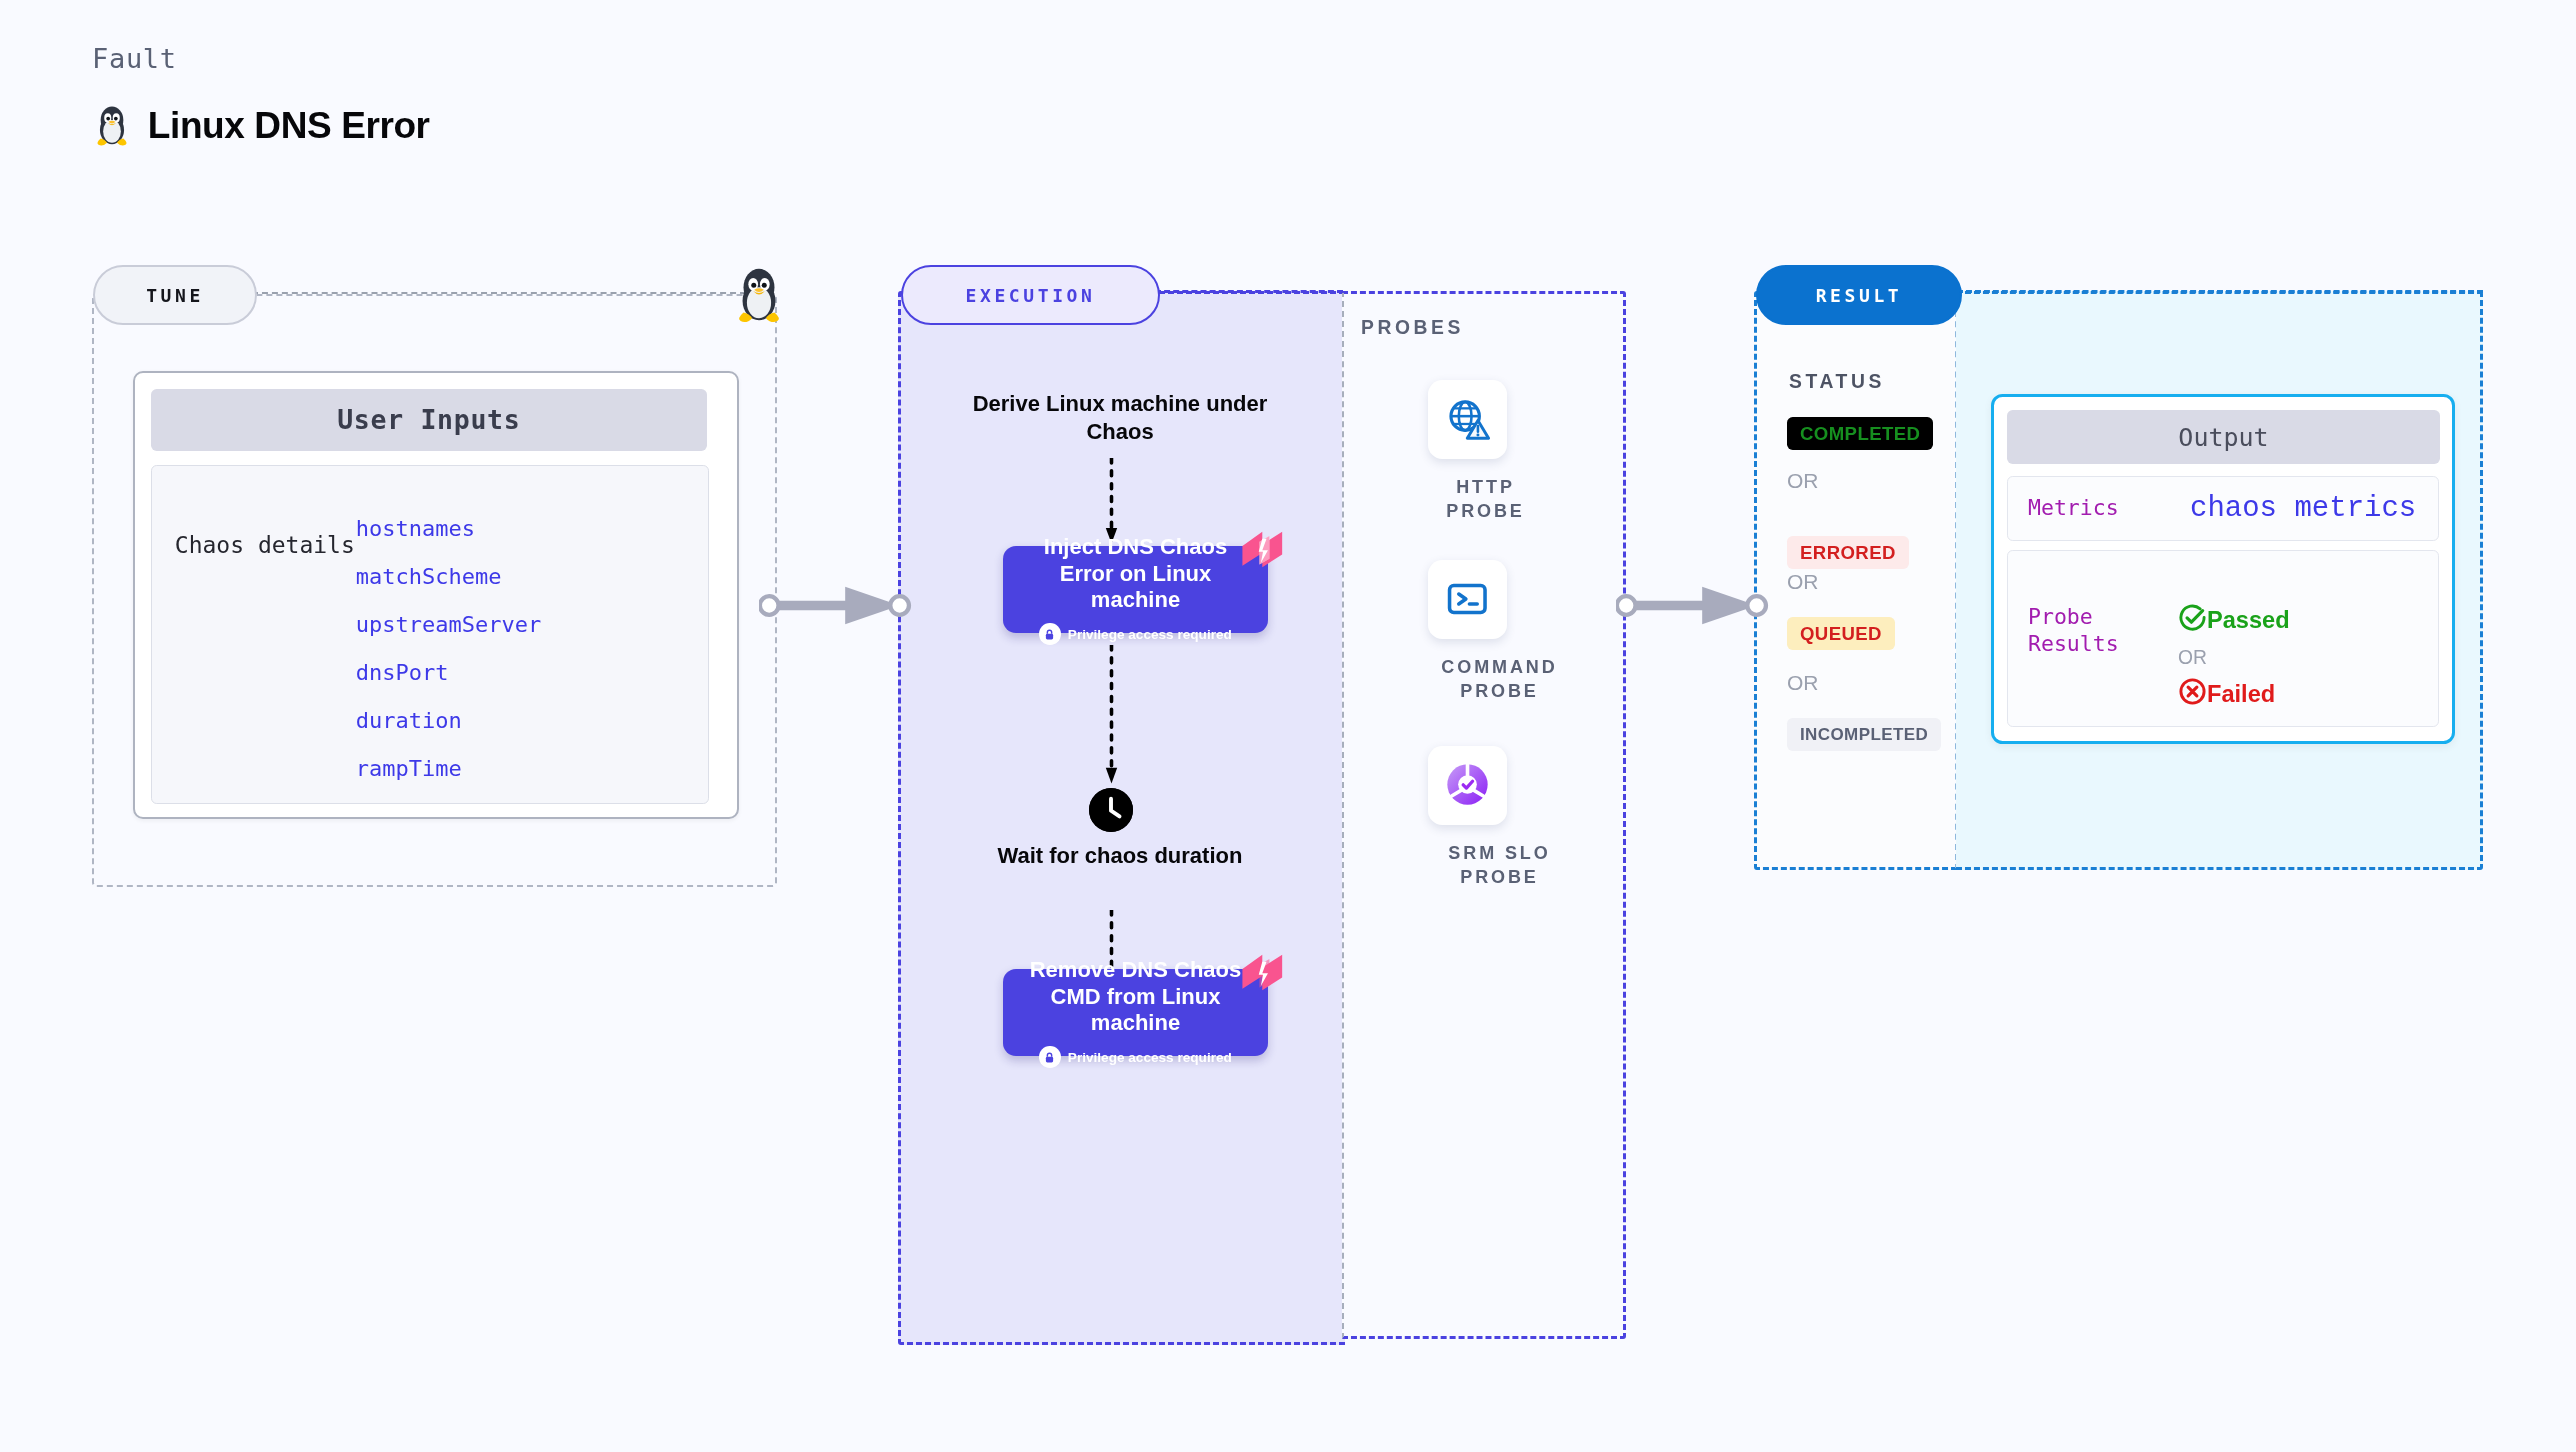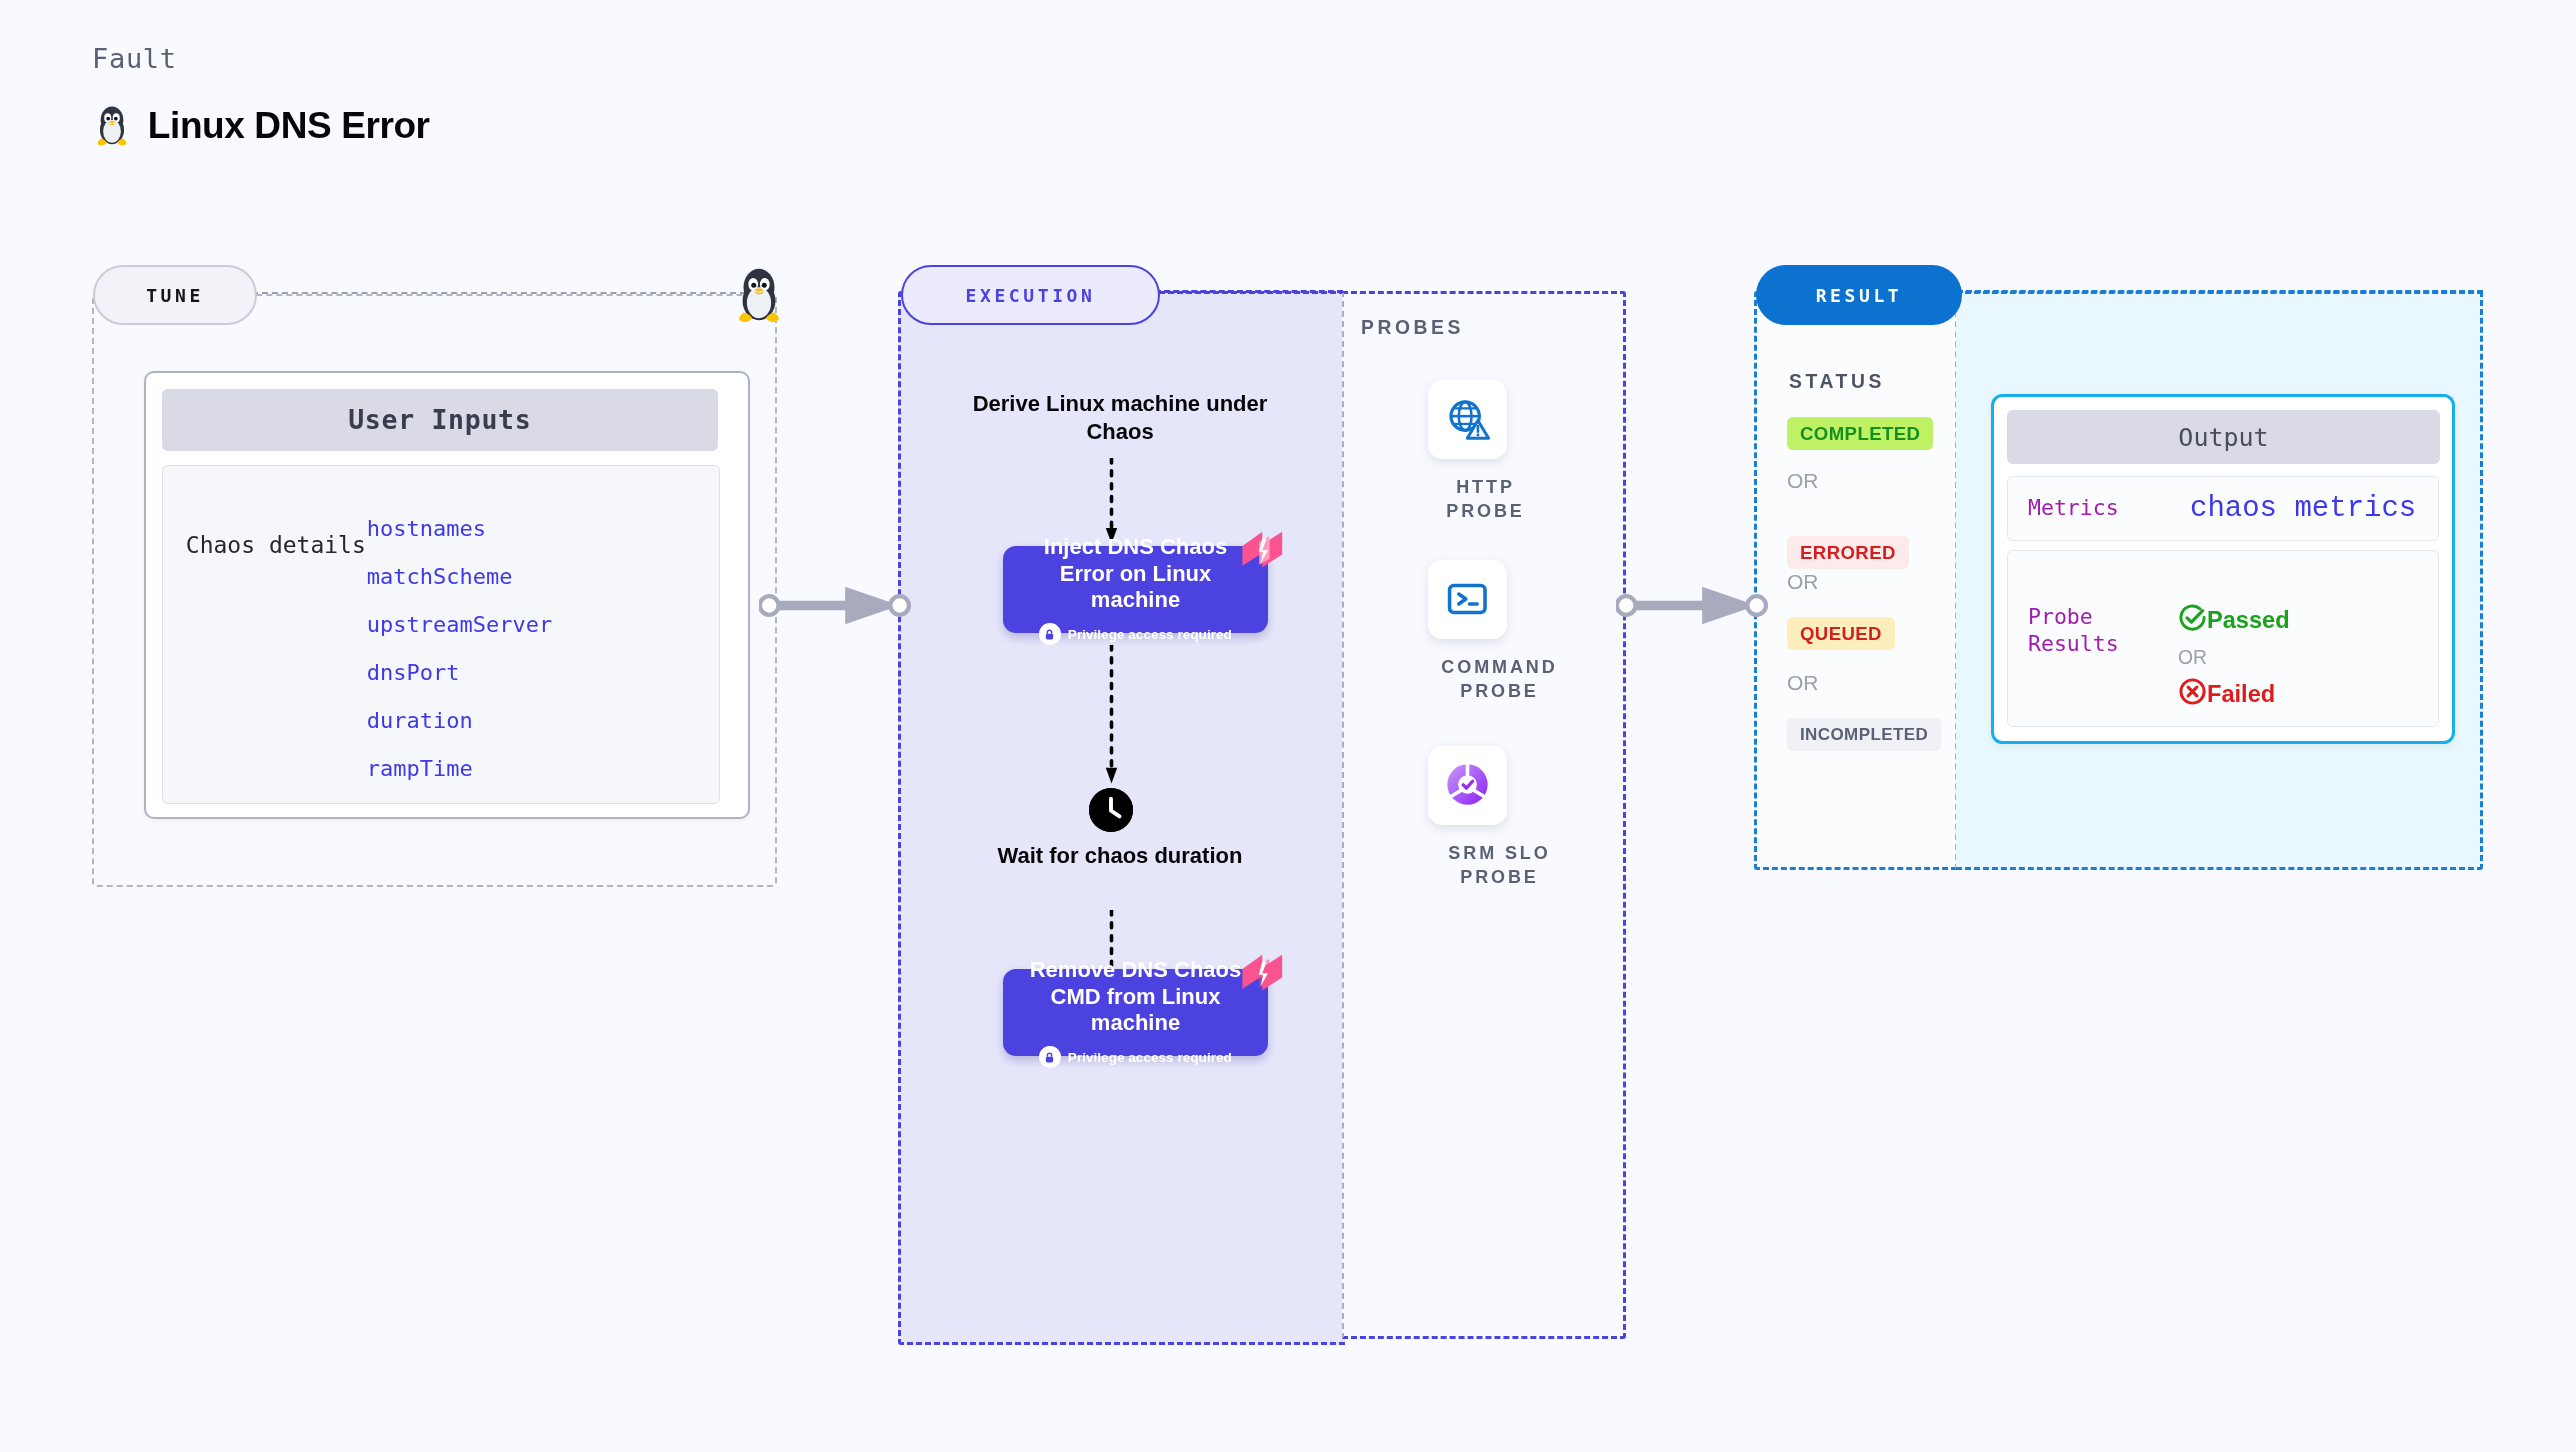--- a/index.html
+++ b/index.html
@@ -37,21 +37,21 @@
     left:93px;top:265px;width:160px;height:56px;
     background:#f1f3f8;border:2.1px solid #c9ccd8;color:#15161c;
   }
   #tune-dash{
     position:absolute;left:252px;top:292px;width:494px;height:0;
     border-top:2.9px dashed #9aa1ae;z-index:30;
   }
   #tux-junction{position:absolute;left:731px;top:264px;width:56px;height:60px;z-index:35;}
 
   #userinputs-card{
-    position:absolute;left:144px;top:371px;width:602px;height:444px;
+    position:absolute;left:133px;top:371px;width:602px;height:444px;
     background:#fff;border:2.1px solid #aeb3c0;border-radius:10px;
     box-shadow:0 1.4px 4.3px rgba(0,0,0,.05);
   }
   #userinputs-head{
     position:absolute;left:15.8px;top:15.8px;width:556px;height:62px;
     background:#d9dae6;border-radius:5.7px;
     display:flex;align-items:center;justify-content:center;
     font-family:"DejaVu Sans Mono","Liberation Mono",monospace;
     font-size:26.5px;font-weight:bold;color:#3a3d4d;letter-spacing:0.7px;
   }
@@ -423,21 +423,21 @@
 </div>
 
 <div id="result-status-panel"></div>
 <div id="result-output-panel"></div>
 <div class="pill" id="result-pill">
   <span>RESULT</span>
 </div>
 <div id="result-dash"></div>
 <div id="status-label">STATUS</div>
 
-<div class="badge" style="left:1787px;top:417px;background:#bef264;color:#168f1f;">
+<div class="badge" style="left:1787px;top:417px;background:#000000;color:#168f1f;">
   <span>COMPLETED</span>
 </div>
 <div class="or-text" style="left:1787px;top:469px;">OR</div>
 
 <div class="badge" style="left:1787px;top:536px;background:#fdeaea;color:#d31f1f;">
   <span>ERRORED</span>
 </div>
 <div class="or-text" style="left:1787px;top:570px;">OR</div>
 
 <div class="badge" style="left:1787px;top:617px;background:#fdeebe;color:#d31f1f;">

